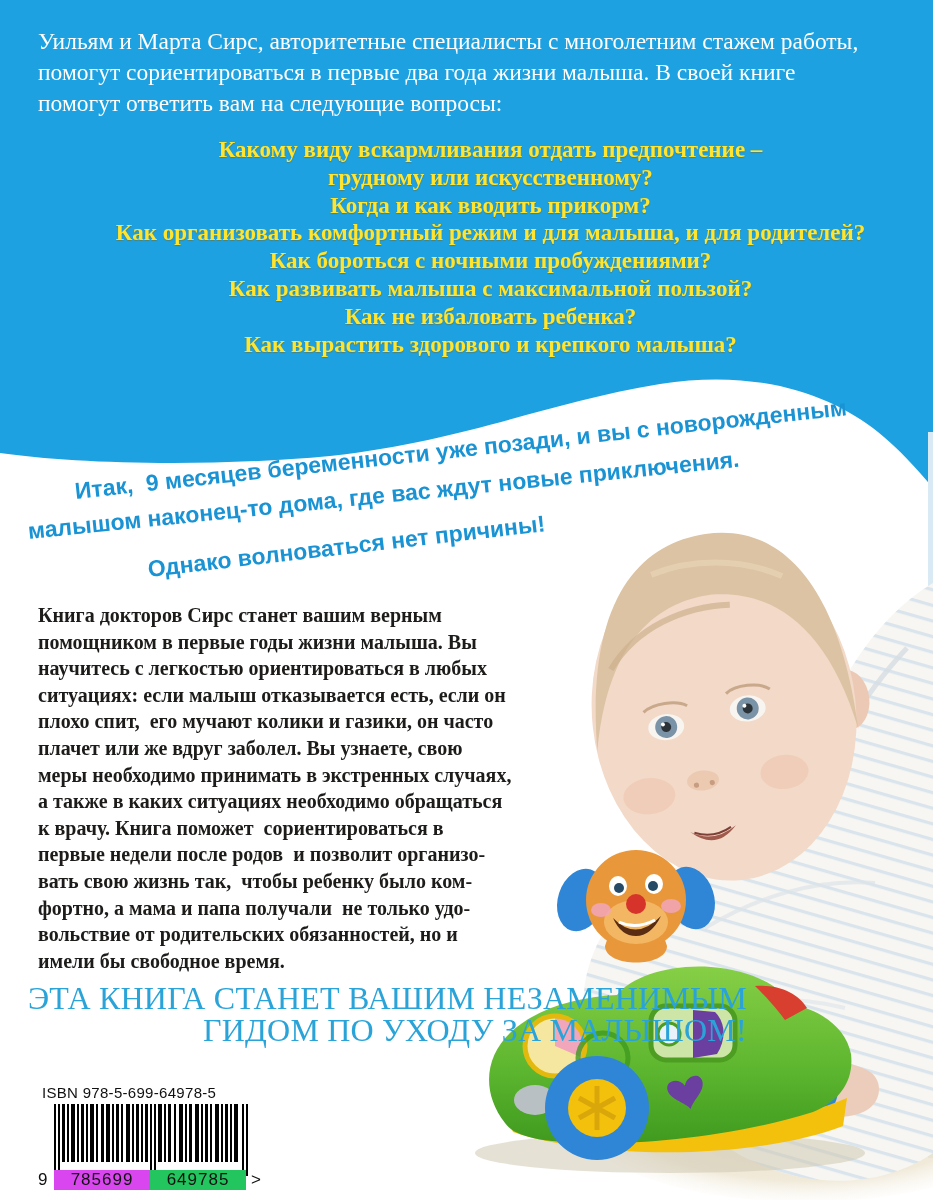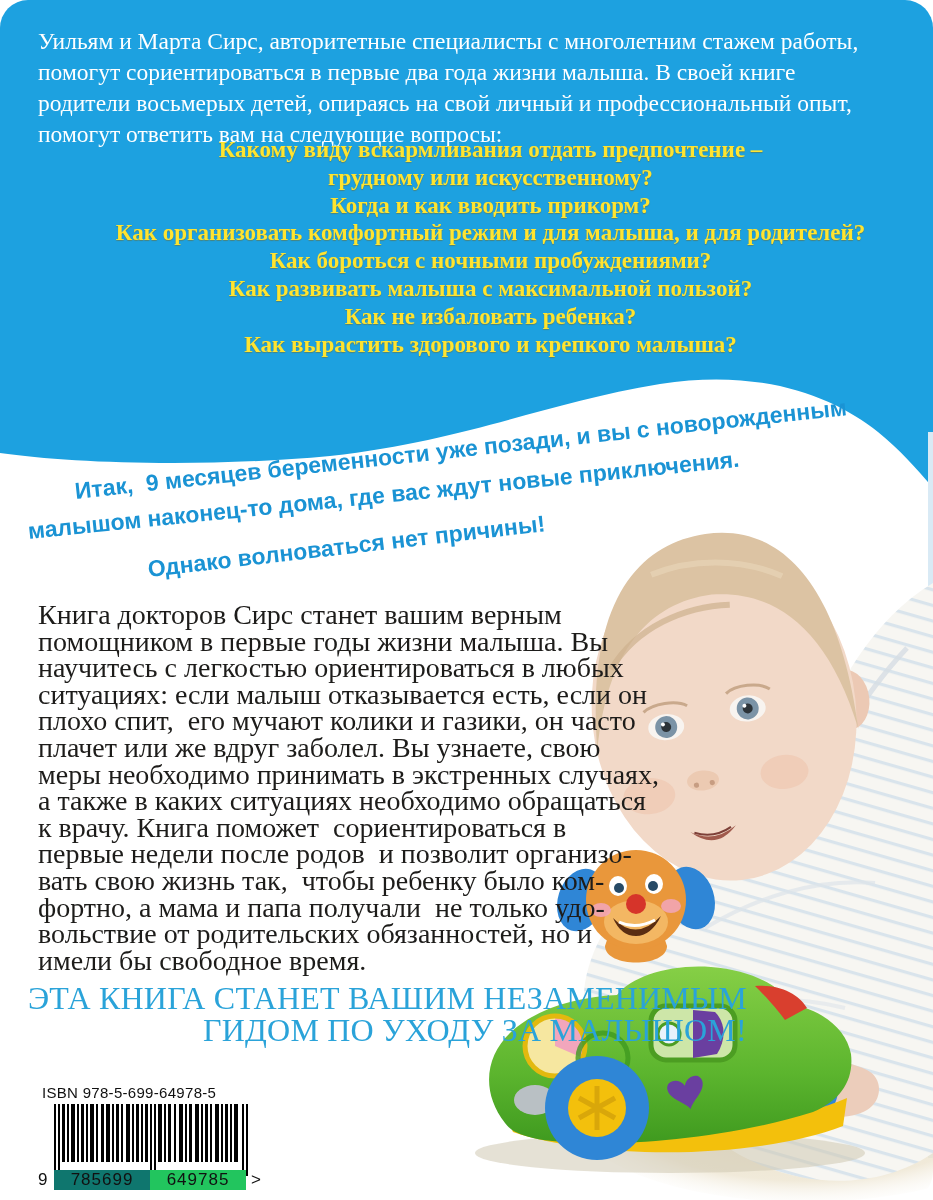--- a/index.html
+++ b/index.html
@@ -1,17 +1,17 @@
 <!DOCTYPE html>
 <html><head>
 <meta charset="utf-8">
 <style>
   html,body{margin:0;padding:0;background:#fff;}
   .page{position:relative;width:933px;height:1200px;background:#ffffff;overflow:hidden;
-        font-family:"Liberation Serif", serif;border-radius:28px;}
+        font-family:"Liberation Serif", serif;}
   .wave-bg{position:absolute;left:0;top:0;z-index:0;}
   .photo{position:absolute;left:455px;top:498px;width:478px;height:702px;z-index:1;}
   .photo-edge{position:absolute;right:0;top:432px;height:726px;width:5px;background:#d9eaf5;z-index:1;}
 
   .intro{position:absolute;left:38px;top:26px;z-index:2;color:#ffffff;
          font-size:23.5px;line-height:31px;}
   .intro .line{white-space:pre;}
 
   .questions{position:absolute;left:0;top:136px;width:933px;z-index:2;text-align:center;
              color:#ffe430;font-weight:bold;font-size:23px;line-height:27.8px;
@@ -19,34 +19,34 @@
   .questions .line{white-space:pre;}
 
   .note-line{position:absolute;z-index:2;white-space:pre;color:#1a93d4;
              font-family:"Liberation Sans", sans-serif;font-weight:bold;font-size:23px;
              transform-origin:0 50%;}
   .note-l1{left:75px;top:478px;transform:rotate(-6.2deg);}
   .note-l2{left:28px;top:518px;transform:rotate(-5.8deg);}
   .note-l3{left:148px;top:556px;transform:rotate(-6.6deg);}
 
   .description{position:absolute;left:38px;top:602px;z-index:2;color:#1d1c1a;
-               font-size:28px;line-height:26.6px;}
+               font-size:20px;line-height:26.6px;font-weight:bold;}
   .description .line{white-space:pre;}
 
   .tagline{position:absolute;left:28px;top:982px;z-index:2;color:#2aa3d9;
            font-size:32px;line-height:32px;letter-spacing:.2px;text-align:right;}
   .tagline .line{white-space:pre;}
 
   .isbn-block{position:absolute;left:38px;top:1084px;z-index:2;color:#111;
               font-family:"Liberation Sans", sans-serif;}
   .isbn-label{font-size:15px;letter-spacing:.3px;margin-left:4px;}
   .barcode{margin-top:3px;}
   .barcode-digits{display:flex;width:224px;font-size:17px;letter-spacing:1px;margin-top:-16px;}
   .bd-left{width:16px;}
-  .bd-g1{width:96px;text-align:center;background:#0f766e;}
+  .bd-g1{width:96px;text-align:center;background:#d946ef;}
   .bd-g2{width:96px;text-align:center;background:#22c55e;}
   .bd-suffix{width:16px;text-align:right;}
 </style>
 </head>
 <body>
 
 <div class="page">
 
   <svg class="wave-bg" width="933" height="500" viewBox="0 0 933 500">
     <path d="M0,0 L933,0 L933,488 C916,468 900,450 878,432
@@ -192,21 +192,20 @@
         <ellipse cx="146" cy="412" rx="10" ry="7" fill="#f2a6bc" opacity=".85"></ellipse>
         <ellipse cx="216" cy="408" rx="10" ry="7" fill="#f2a6bc" opacity=".85"></ellipse>
       </g>
     </g>
   </svg>
 
   <div class="intro">
 
   <div class="line">Уильям и Марта Сирс, авторитетные специалисты с многолетним стажем работы,</div>
       <div class="line">помогут сориентироваться в первые два года жизни малыша. В своей книге</div>
-      <div class="line">родители восьмерых детей, опираясь на свой личный и профессиональный опыт,</div>
       <div class="line">помогут ответить вам на следующие вопросы:</div>
     </div>
 
   <div class="questions">
 
   <div class="line">Какому виду вскармливания отдать предпочтение –</div>
       <div class="line">грудному или искусственному?</div>
       <div class="line">Когда и как вводить прикорм?</div>
       <div class="line">Как организовать комфортный режим и для малыша, и для родителей?</div>
       <div class="line">Как бороться с ночными пробуждениями?</div>

